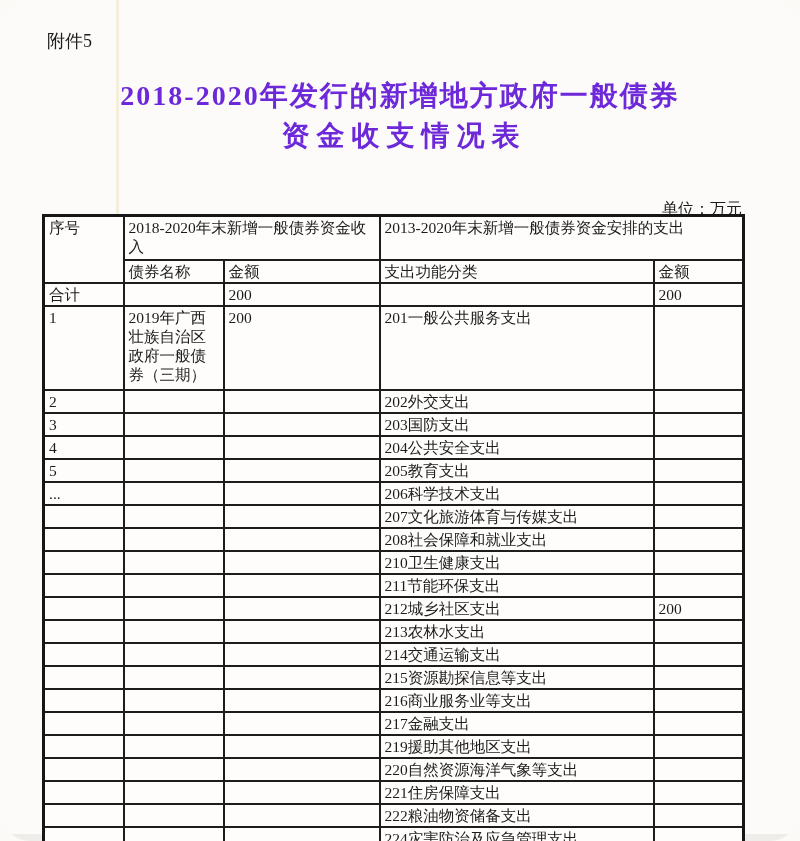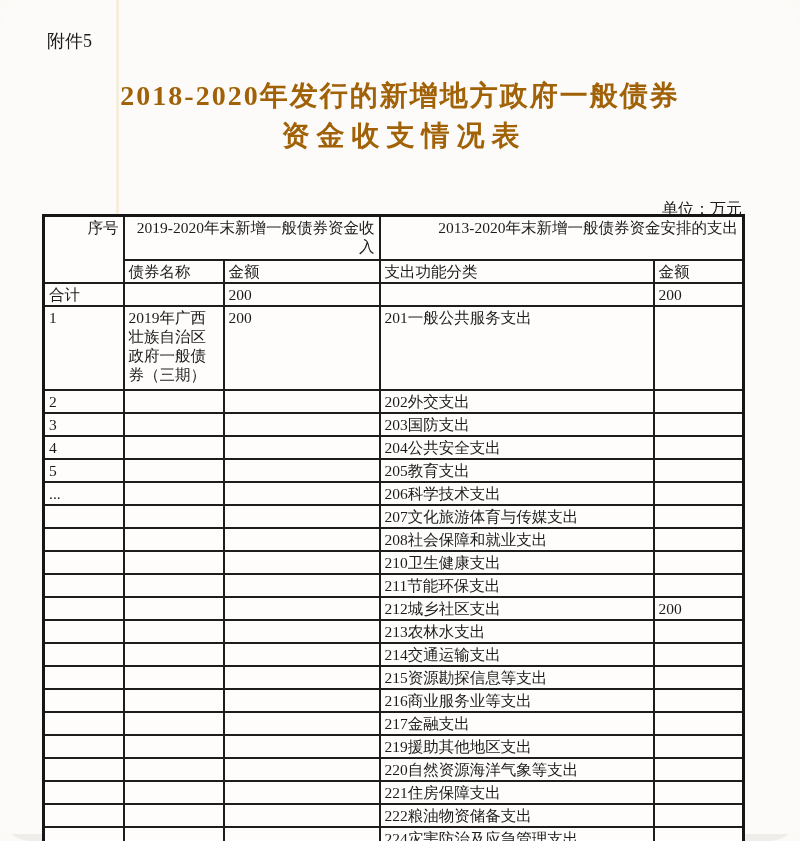--- a/index.html
+++ b/index.html
@@ -27,21 +27,21 @@
     background: #efede9;
   }
   .attachment {
     position: absolute; left: 47px; top: 30px;
     font-size: 18px; line-height: 22px;
   }
   .doc-title {
     position: absolute; left: 0; top: 76px;
     width: 100%; text-align: center;
     font-weight: 700; font-size: 28px; line-height: 40px;
-    color: #a16207;
+    color: #6d28d9;
   }
   .doc-title .line1 { letter-spacing: 2px; display: block; }
   .doc-title .line2 { letter-spacing: 7px; display: block; padding-left: 8px; }
   .unit-label {
     position: absolute; top: 199px; right: 58px;
     width: 300px; text-align: right;
     font-size: 16px;
   }
   table.bonds {
     position: absolute; left: 42px; top: 214px;
@@ -55,21 +55,21 @@
     border: 2px solid #1d1d1d;
     font-weight: normal;
     text-align: left;
     vertical-align: top;
     padding: 1px 4px;
     font-size: 15.5px;
     line-height: 19px;
     overflow: hidden;
     word-break: break-all;
   }
-  thead tr.h1 th { height: 40px; text-align: right; }
+  thead tr.h1 th { height: 40px; }
   thead tr.h2 th { height: 19px; margin-left: 32px; }
   tbody td { height: 19px; }
   
   tbody tr:nth-child(2) td { height: 80px; }
   td.c-bond_name { text-align: justify; }
 </style>
 </head>
 <body>
 
 <div class="page">
@@ -90,21 +90,21 @@
     <colgroup>
       <col style="width:80px">
       <col style="width:100px">
       <col style="width:156px">
       <col style="width:274px">
       <col style="width:90px">
     </colgroup>
     <thead>
       <tr class="h1">
         <th rowspan="2">序号</th>
-        <th colspan="2">2019-2020年末新增一般债券资金收入</th>
+        <th colspan="2">2018-2020年末新增一般债券资金收入</th>
         <th colspan="2">2013-2020年末新增一般债券资金安排的支出</th>
       </tr>
       <tr class="h2">
         <th>债券名称</th>
         <th>金额</th>
         <th>支出功能分类</th>
         <th>金额</th>
       </tr>
     </thead>
     <tbody id="table-body">

